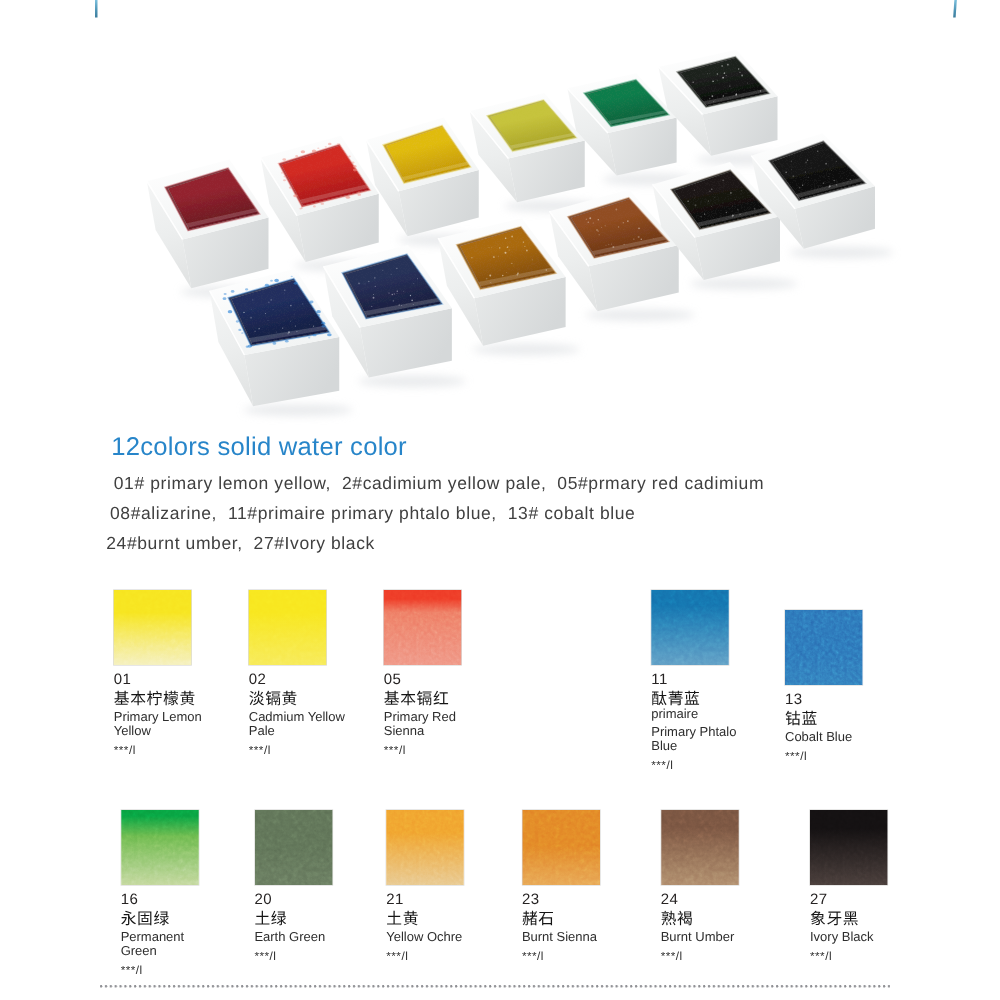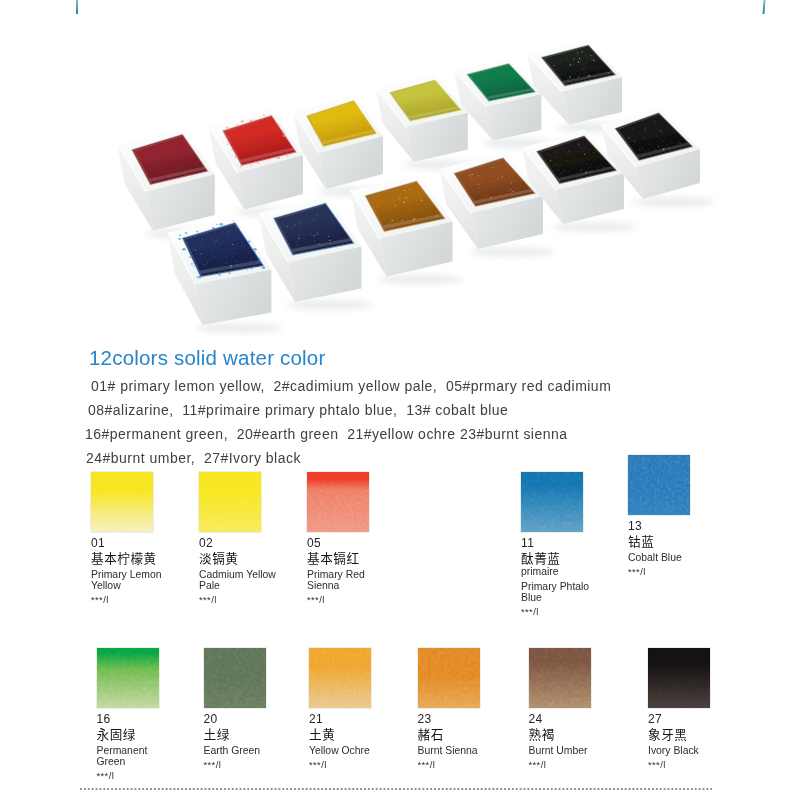--- a/index.html
+++ b/index.html
@@ -663,21 +663,20 @@
       </svg>
   </div>
 
   <div class="tickmark" style="left:76px;top:0;height:14px;"></div>
   <div class="tickmark" style="left:763px;top:0;height:14px;transform:skewX(-4deg);"></div>
 
   <div class="title">12colors solid water color</div>
   <div class="desc">
       <div>01# primary lemon yellow,  2#cadimium yellow pale,  05#prmary red cadimium</div>
       <div>08#alizarine,  11#primaire primary phtalo blue,  13# cobalt blue</div>
-      <div>16#permanent green,  20#earth green  21#yellow ochre 23#burnt sienna</div>
       <div>24#burnt umber,  27#Ivory black</div>
     </div>
 
   <div class="grid">
       <div class="cell" style="left: 91px; top: 472px;">
         <div class="sw" style="background: linear-gradient(rgb(247, 228, 31) 0%, rgb(247, 228, 31) 30%, rgb(245, 240, 188) 100%);">
           <svg class="sw-grain" width="62" height="60">
             <rect width="62" height="60" filter="url(#swGrain0)" fill="#808080"></rect>
           </svg>
         </div>
@@ -725,21 +724,21 @@
         </div>
         <div class="code">11</div>
         <div class="cn">酞菁蓝</div>
         <div class="en sub">primaire</div>
         <div class="en-wrap">
           <div class="en">Primary Phtalo</div>
           <div class="en">Blue</div>
         </div>
         <div class="rate">***/l</div>
       </div>
-      <div class="cell" style="left: 628px; top: 455px;">
+      <div class="cell" style="left: 628px; top: 488px;">
         <div class="sw" style="background: linear-gradient(rgb(42, 111, 180) 0%, rgb(42, 111, 180) 55%, rgb(48, 119, 184) 100%);">
           <svg class="sw-grain" width="62" height="60" style="opacity: 0.95;">
             <rect width="62" height="60" filter="url(#swGrain2)" fill="#808080"></rect>
           </svg>
         </div>
         <div class="code">13</div>
         <div class="cn">钴蓝</div>
         <div class="en-wrap">
           <div class="en">Cobalt Blue</div>
         </div>

